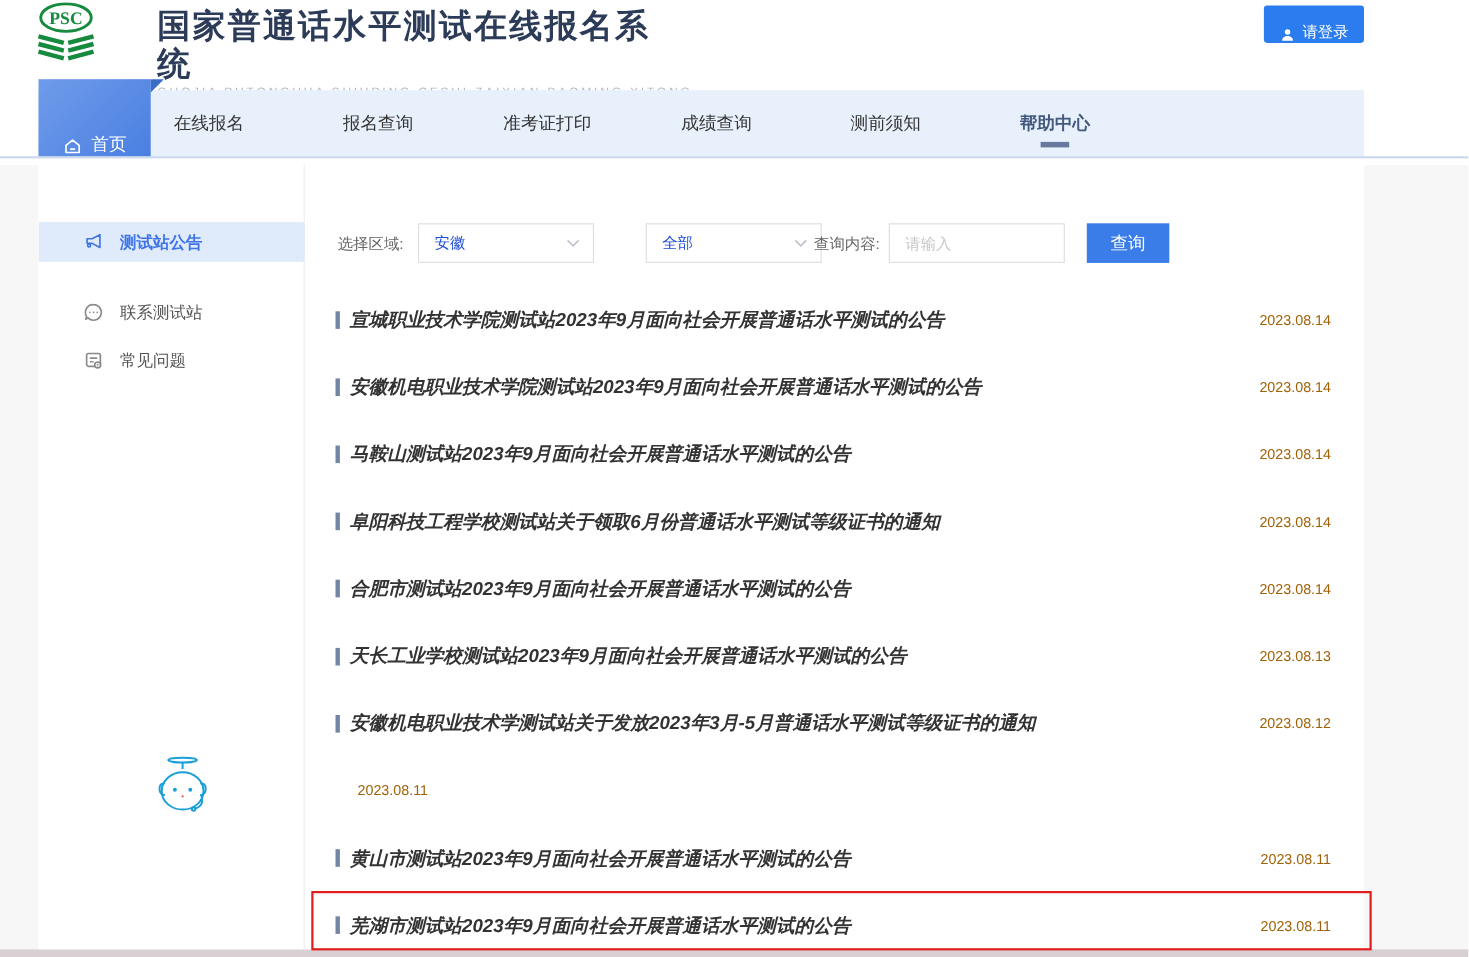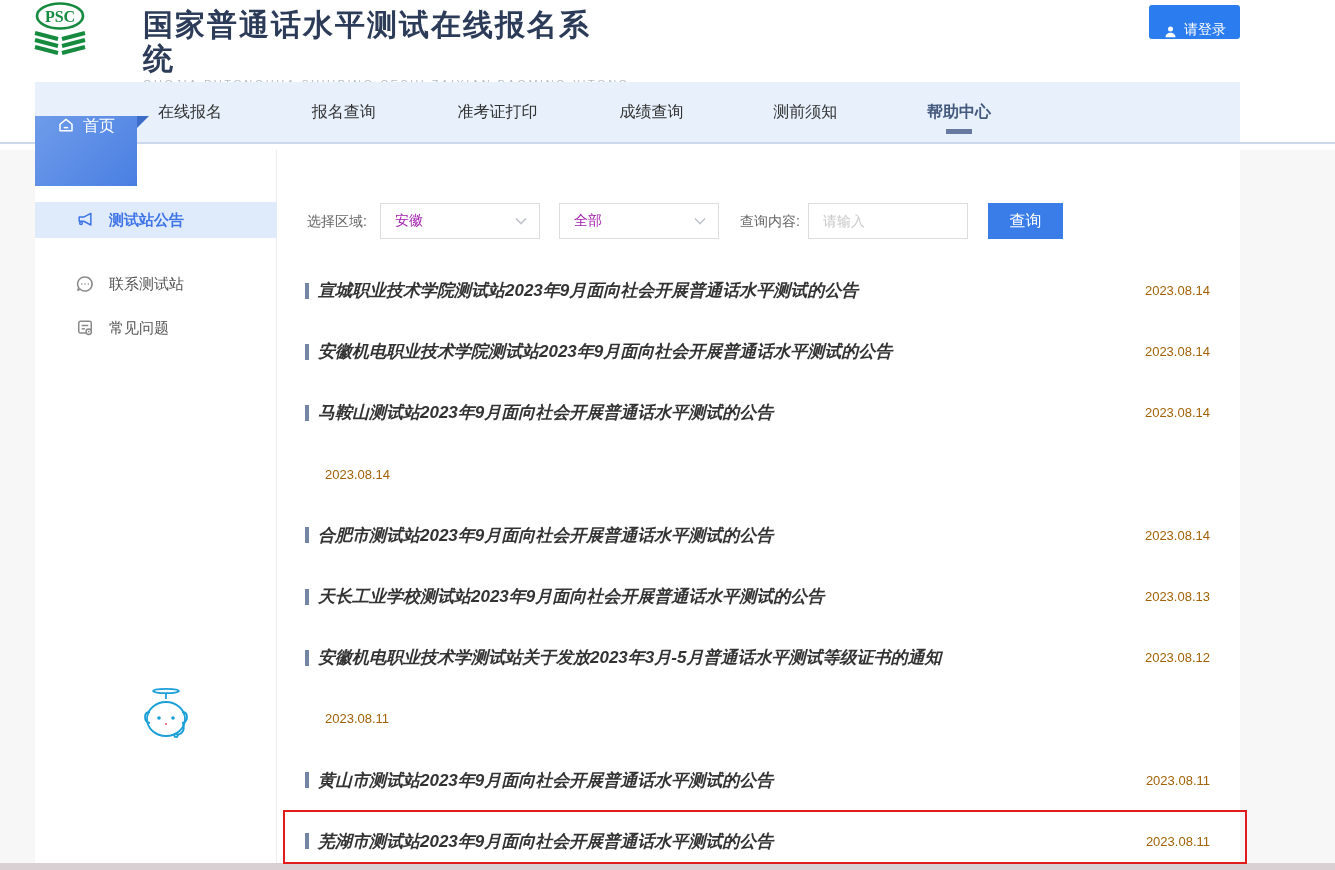--- a/index.html
+++ b/index.html
@@ -37,22 +37,22 @@
   .nav-items { position:absolute; left:137px; top:82px; width:875px; height:60px; display:flex;gap:48px; }
   .nav-item {
     flex:1; display:flex; align-items:center; justify-content:center;
     font-size:16px; color:#333; cursor:pointer; position:relative;
   }
   .nav-item.current { color:#44597e; font-weight:bold; }
   .nav-underline { position:absolute; left:50%; transform:translateX(-50%); bottom:8px; width:26px; height:5px; background:#68799f; }
   .tab-active {
     position:absolute; left:35px; top:72px; width:102px; height:70px; z-index:2;
     background:linear-gradient(135deg,#6f9cea 0%,#4a7fe2 100%);
-    display:flex; align-items:flex-start; justify-content:center; gap:8px;
-    color:#fff; font-size:16px; cursor:pointer;margin-top:44px;
+    display:flex; align-items:flex-end; justify-content:center; gap:8px;
+    color:#fff; font-size:16px; cursor:pointer;
   }
   .tab-notch {
     position:absolute; right:-12px; top:0; width:0; height:0;
     border-top:12px solid #3a6cc8; border-right:12px solid transparent;
   }
 
   
   .panel { position:absolute; left:35px; top:150px; width:1205px; height:713px; background:#fff; overflow:hidden; }
 
   
@@ -65,21 +65,21 @@
   .side-item.active { background:#dfeafa; color:#3e74e8; font-weight:bold; }
   .side-icon { width:20px; height:20px; display:inline-flex; }
 
   .robot { position:absolute; left:98px; top:535px; width:66px; height:62px; }
 
   
   .filter-label { position:absolute; top:53px; height:36px; line-height:36px; font-size:14px; color:#666; }
   .select-box {
     position:absolute; top:53px; width:160px; height:36px; background:#fff;
     border:1px solid #ddd; display:flex; align-items:center; justify-content:space-between;
-    padding:0 12px 0 14px; font-size:14px; color:#a21caf; cursor:pointer;
+    padding:0 12px 0 14px; font-size:14px; color:#1d4ed8; cursor:pointer;
   }
   .query-input {
     position:absolute; top:53px; width:160px; height:36px; border:1px solid #ddd;
     padding:0 14px; font-size:14px; color:#333; outline:none;
     font-family:"Liberation Sans","DejaVu Sans",sans-serif;
   }
   .query-input::placeholder { color:#c8c8c8; }
   .search-btn {
     position:absolute; top:53px; left:953px; width:75px; height:36px;
     background:#3a7de8; color:#fff; border:none; font-size:16px; cursor:pointer;
@@ -219,21 +219,21 @@
 
   <div class="filter-label" style="left:272px;">选择区域:</div>
 
   <div class="select-box" style="left:345px;">
     <span>安徽</span>
     <svg width="12" height="8" viewBox="0 0 12 8" fill="none" stroke="#c0c4cc" stroke-width="1.6">
         <polyline points="1,1.5 6,6.5 11,1.5"></polyline>
       </svg>
   </div>
 
-  <div class="select-box" style="left:524px;">
+  <div class="select-box" style="left:552px;">
     <span>全部</span>
     <svg width="12" height="8" viewBox="0 0 12 8" fill="none" stroke="#c0c4cc" stroke-width="1.6">
         <polyline points="1,1.5 6,6.5 11,1.5"></polyline>
       </svg>
   </div>
 
   <div class="filter-label" style="left:705px;">查询内容:</div>
 
   <input class="query-input" style="left: 773px;" type="text" placeholder="请输入">
 
@@ -255,20 +255,24 @@
       <span class="row-date">2023.08.14</span>
     </div>
     <div class="row">
       <div class="row-left">
           <span class="row-marker"></span>
           <span class="row-title">马鞍山测试站2023年9月面向社会开展普通话水平测试的公告</span>
         </div>
       <span class="row-date">2023.08.14</span>
     </div>
     <div class="row">
+      <div class="row-left">
+          <span class="row-marker"></span>
+          <span class="row-title">阜阳科技工程学校测试站关于领取6月份普通话水平测试等级证书的通知</span>
+        </div>
       <span class="row-date">2023.08.14</span>
     </div>
     <div class="row">
       <div class="row-left">
           <span class="row-marker"></span>
           <span class="row-title">合肥市测试站2023年9月面向社会开展普通话水平测试的公告</span>
         </div>
       <span class="row-date">2023.08.14</span>
     </div>
     <div class="row">

